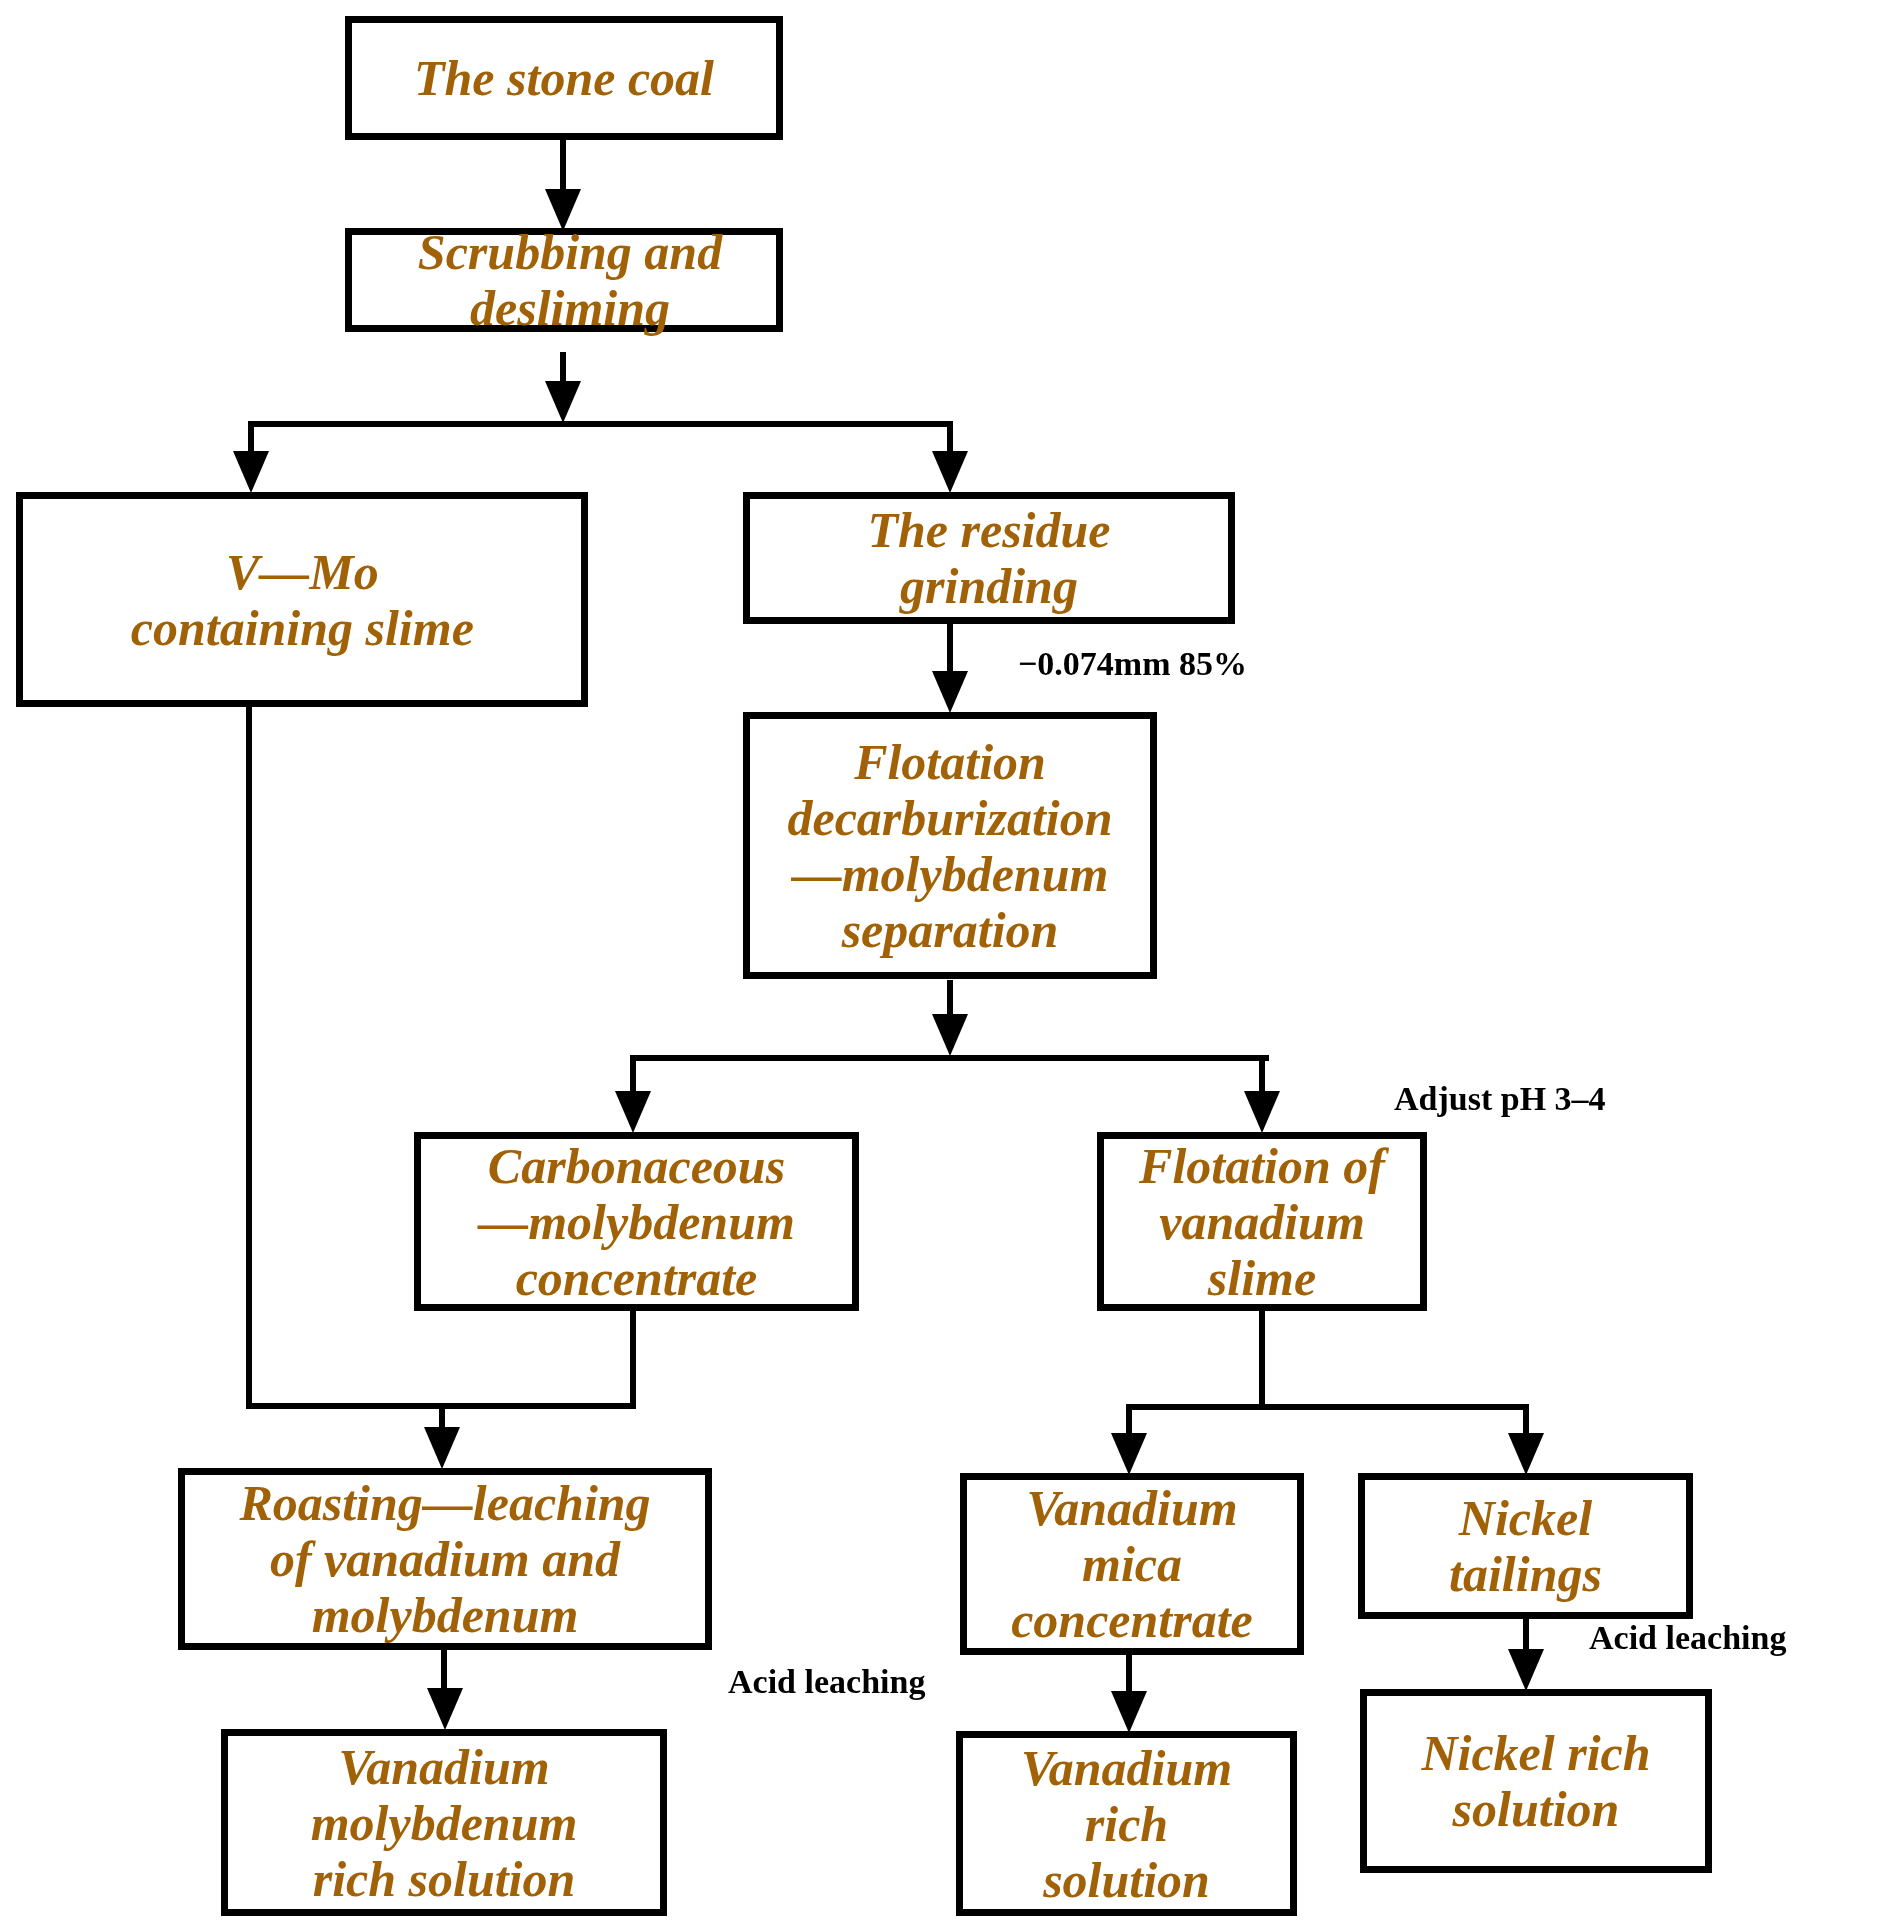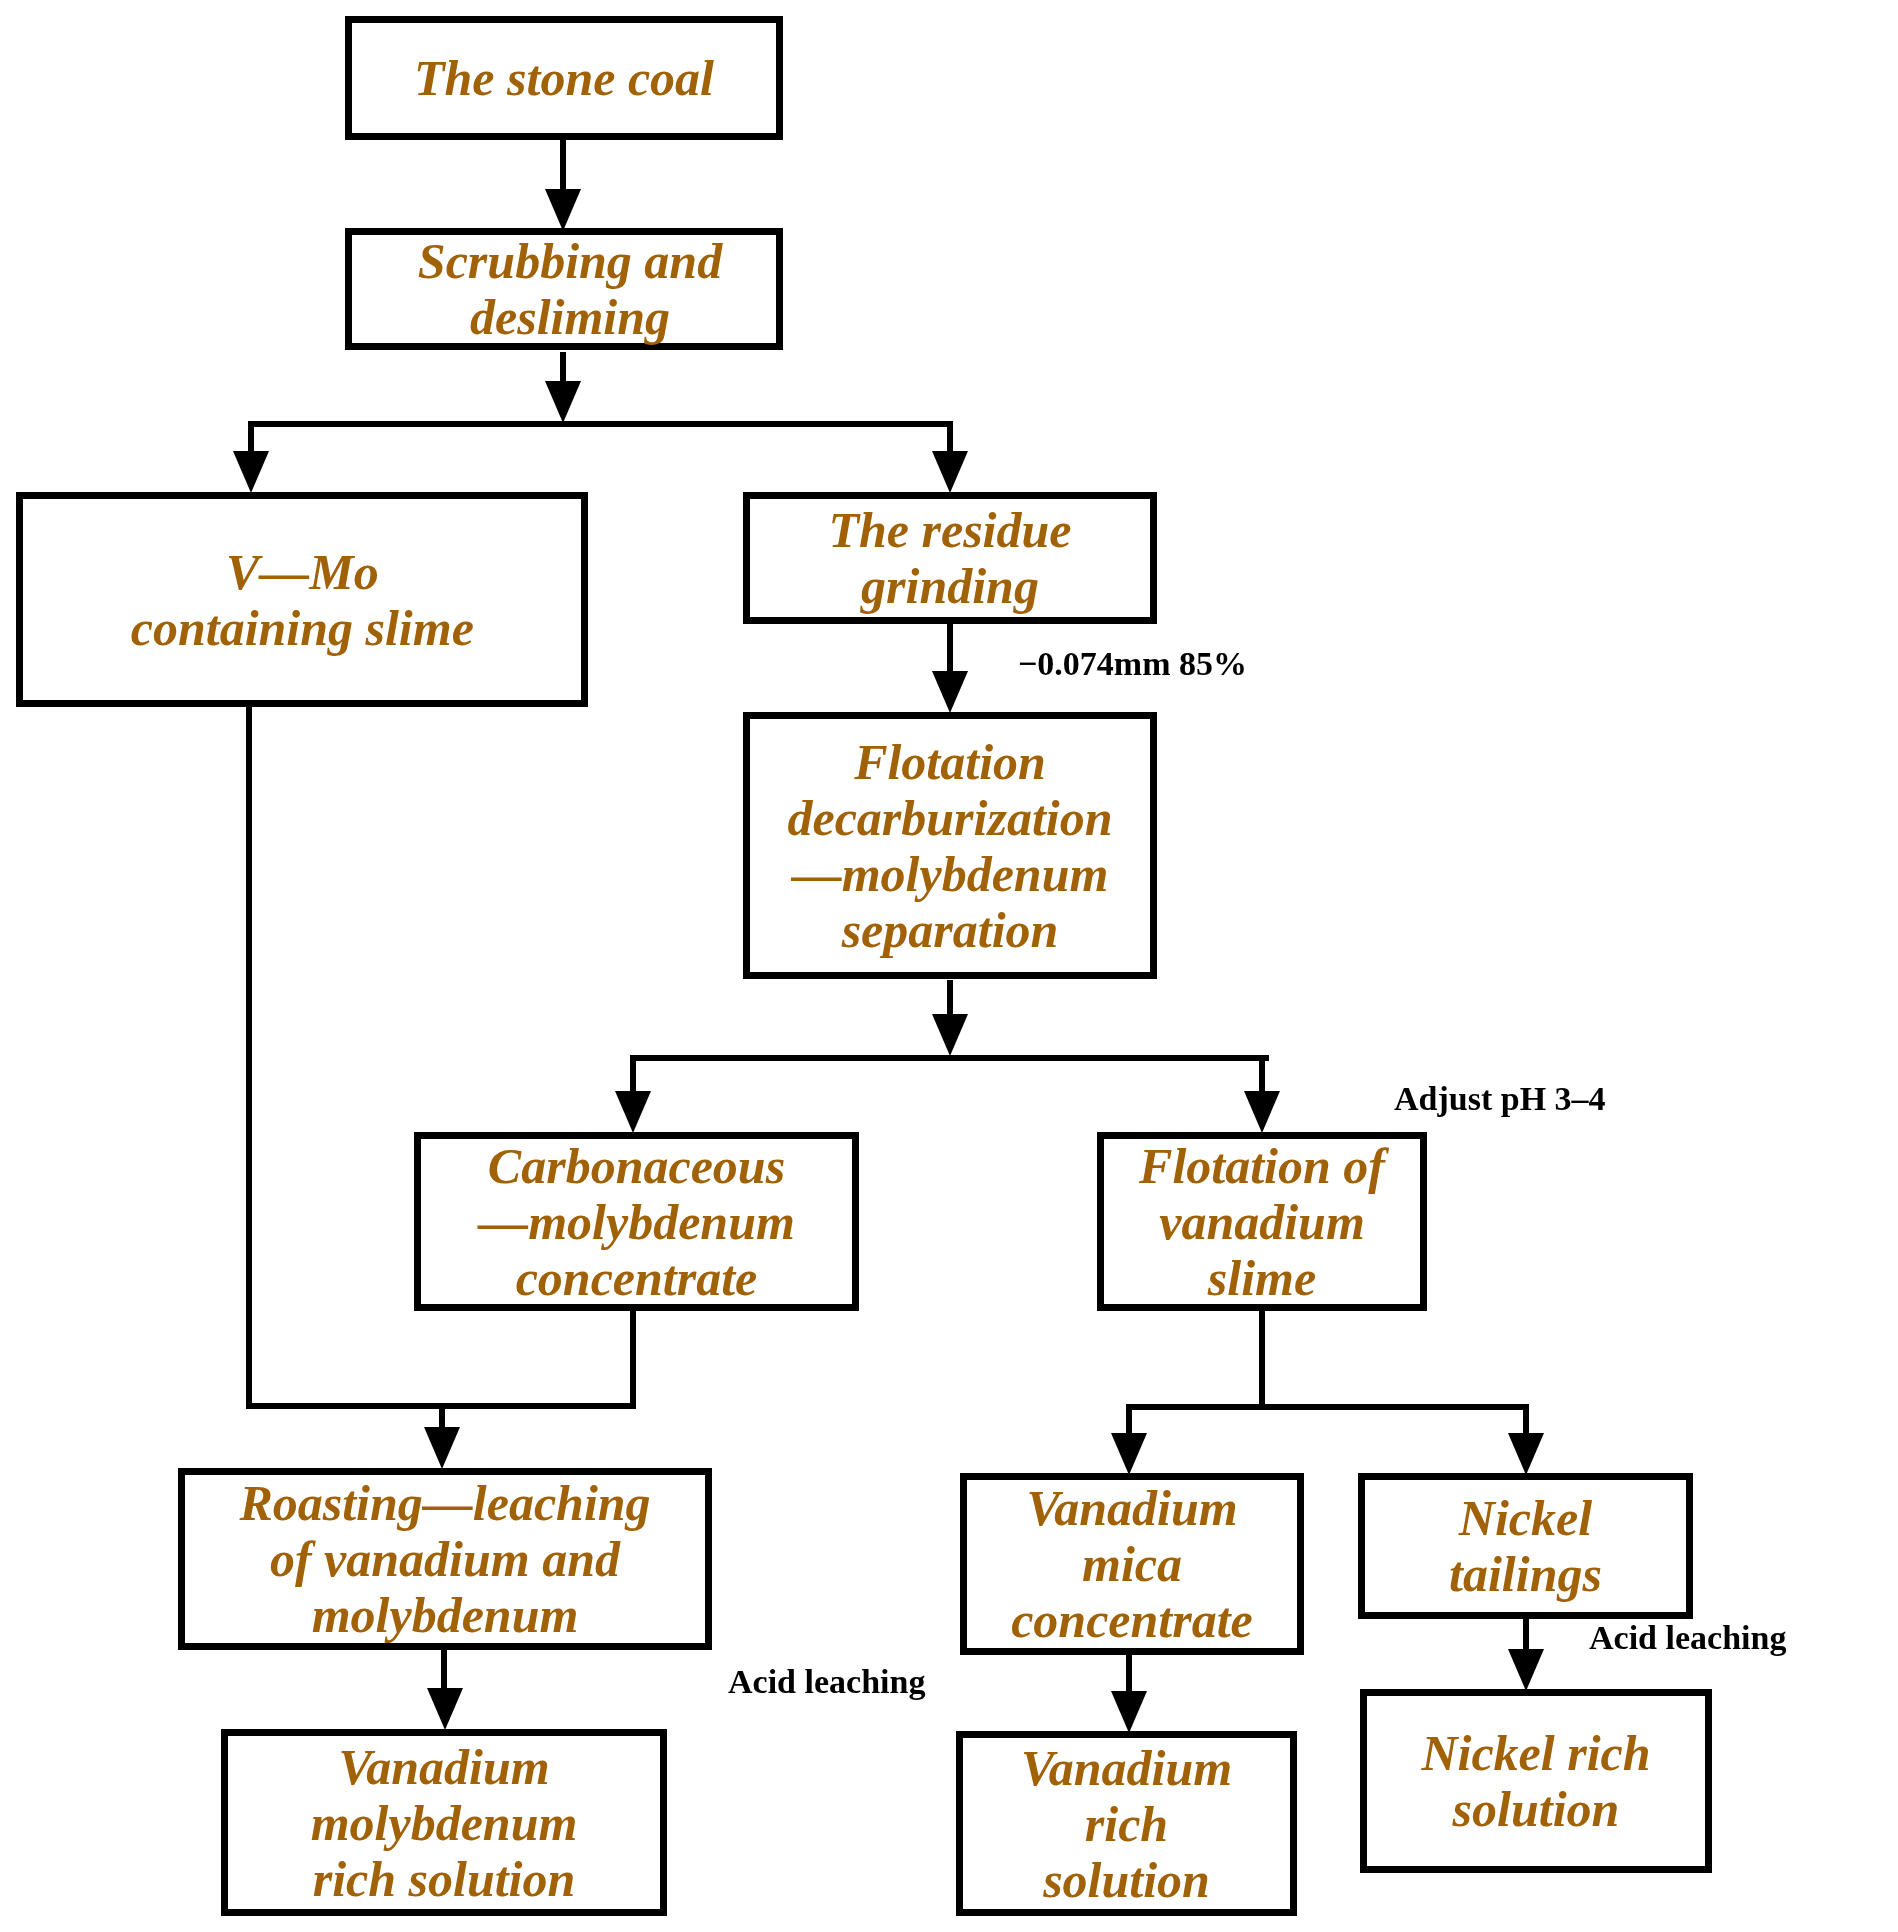--- a/index.html
+++ b/index.html
@@ -15,27 +15,27 @@
          border-top:42px solid #000;}
   .label{position:absolute;font-weight:bold;font-size:34px;color:#000;white-space:nowrap;}
 </style>
 </head>
 <body>
 
 <div id="stage">
 
   <div class="node" style="left:345px;top:15.5px;width:438px;height:124px;">The stone coal</div>
 
-  <div class="node" style="left:345px;top:228px;width:438px;height:122px;padding-left:12px;">Scrubbing and
+  <div class="node" style="left:345px;top:228px;width:438px;height:104px;padding-left:12px;">Scrubbing and
 desliming</div>
 
   <div class="node" style="left:16.3px;top:492px;width:572px;height:215px;">V—Mo
 containing slime</div>
 
-  <div class="node" style="left:743px;top:492px;width:414px;height:132px;">The residue
+  <div class="node" style="left:743px;top:492px;width:492px;height:132px;">The residue
 grinding</div>
 
   <div class="node" style="left:743px;top:712px;width:414px;height:267px;">Flotation
 decarburization
 —molybdenum
 separation</div>
 
   <div class="node" style="left:414px;top:1132px;width:445px;height:179px;">Carbonaceous
 —molybdenum
 concentrate</div>

